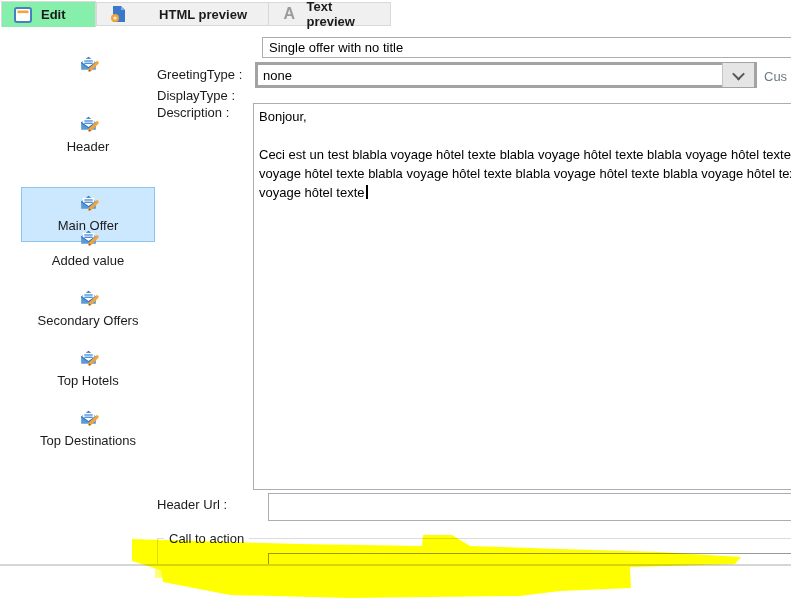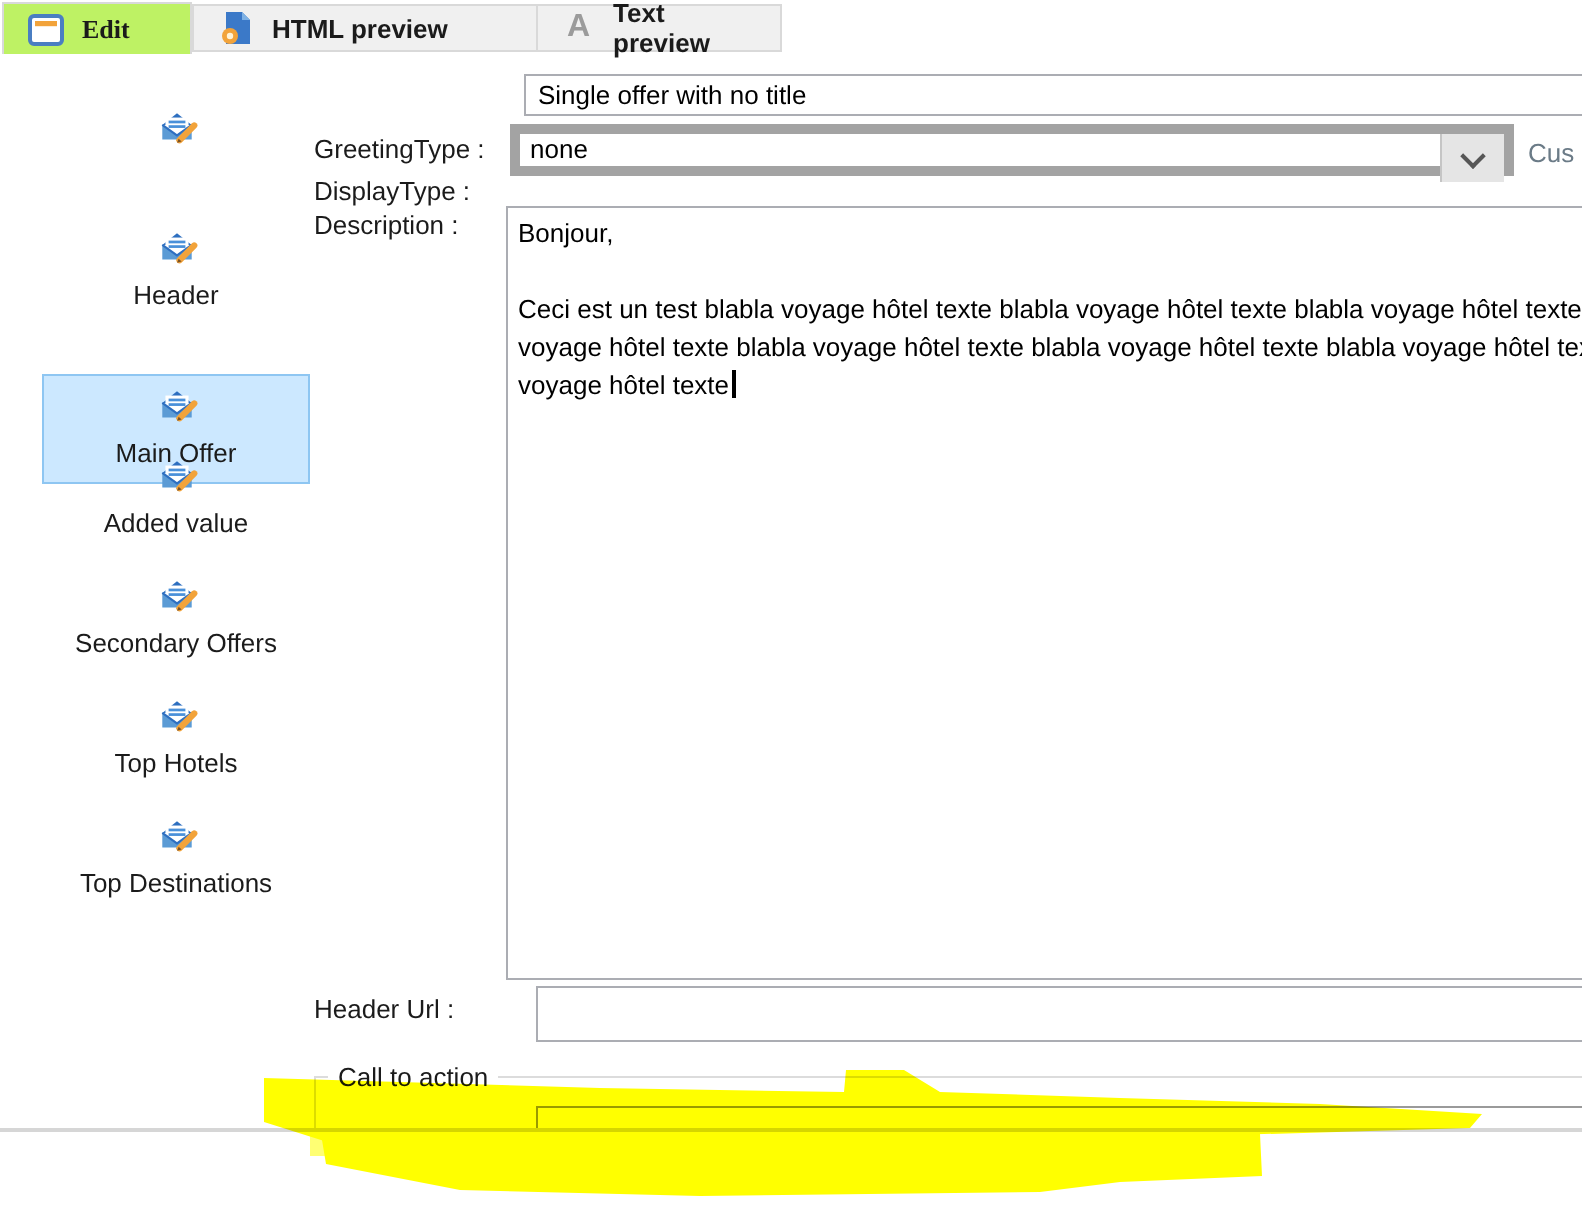--- a/index.html
+++ b/index.html
@@ -7,38 +7,38 @@
     font-family: "Liberation Sans", "DejaVu Sans", sans-serif; }
   body { position: relative; }
 
   .app { position: absolute; left: 0; top: 0; width: 791px; height: 566px; overflow: hidden; background: #fff; }
 
   
   .tabstrip-bg { position: absolute; left: 96px; top: 2px; width: 295px; height: 24px;
     background: #f0f0f0; border: 1px solid #d9d9d9; }
   .tab { position: absolute; top: 2px; height: 24px; display: flex; align-items: center;
     gap: 9px; padding: 0 12px; font-size: 13px; font-weight: 600; color: #1b1b1b; cursor: default; }
-  .tab.active { top: 1px; height: 26px; background: #bef264; border: 1px solid #d9d9d9; border-bottom: none; z-index: 2; font-family: Liberation Serif, serif; }
+  .tab.active { top: 1px; height: 26px; background: #86efac; border: 1px solid #d9d9d9; border-bottom: none; z-index: 2; }
   .tabsep { position: absolute; top: 3px; height: 22px; width: 1px; background: #d9d9d9; }
   .ticon { display: inline-flex; width: 18px; height: 18px; align-items: center; justify-content: center; }
   .a-glyph { font-size: 16px; font-weight: bold; color: #9b9b9b; line-height: 1; }
 
   
   .side-item { position: absolute; left: 21px; width: 134px; text-align: center; padding-top: 4px;
     height: 55px; border: 1px solid transparent; cursor: default; }
   .side-item.selected { background: #cce8ff; border: 1px solid #8ec6f2; margin-top: 28px; }
   .side-item .lbl { font-size: 13px; color: #1b1b1b; margin-top: 1px; display: block; }
   .side-item svg { display: inline-block; }
 
   
   .flabel { position: absolute; left: 157px; font-size: 13px; color: #1b1b1b; white-space: nowrap; }
   .textbox { position: absolute; background: #fff; border: 1px solid #abadb3;
     font-size: 13px; color: #000; padding: 2px 6px; display: flex; align-items: center; white-space: nowrap; overflow: hidden; }
   .combo { position: absolute; left: 255px; top: 62px; width: 502px; height: 26px;
-    background: #fff; border: 5px solid #a3a3a3; display: flex; align-items: flex-start; }
+    background: #fff; border: 3px solid #a3a3a3; display: flex; align-items: center; }
   .combo .val { flex: 1; font-size: 13px; padding: 0 5px; white-space: nowrap; overflow: hidden; }
   .combo .btn { width: 32px; height: 24px; background: #e5e5e5; border-left: 1px solid #c5c5c5;
     display: flex; align-items: center; justify-content: center; }
   .chev { width: 9px; height: 9px; border-right: 2px solid #565656; border-bottom: 2px solid #565656;
     transform: rotate(45deg) translate(-1px,-1px); }
   .side-text { position: absolute; left: 764px; top: 69px; font-size: 13px; color: #6b7b87; white-space: nowrap; }
 
   .desc-box { position: absolute; left: 253px; top: 103px; width: 560px; height: 387px;
     background: #fff; border: 1px solid #abadb3; padding: 3px 5px; overflow: hidden; }
   .desc-text { font-size: 13px; line-height: 19px; color: #000; white-space: pre; }
@@ -63,21 +63,21 @@
   <div class="tab active" style="left:1px; width:95px;">
     <span class="ticon">
       <svg width="18" height="16" viewBox="0 0 18 16">
         <rect x="1" y="1" width="16" height="14" rx="2" fill="#fff" stroke="#4a7ec2" stroke-width="2"></rect>
         <rect x="3.5" y="3.5" width="11" height="2.6" fill="#f2a33a"></rect>
       </svg>
     </span>
     <span>Edit</span>
   </div>
 
-  <div class="tab" style="left:97px; width:162px;">
+  <div class="tab" style="left:97px; width:162px;justify-content:space-between;">
     <span class="ticon">
       <svg width="16" height="18" viewBox="0 0 16 18">
         <path d="M3 1 h8 l4 4 v12 h-12 z" fill="#3b79c8"></path>
         <path d="M11 1 l4 4 h-4 z" fill="#7fb2e5"></path>
         <circle cx="5" cy="13" r="4" fill="#f2a33a"></circle>
         <circle cx="5" cy="13" r="1.6" fill="#fff3d6"></circle>
       </svg>
     </span>
     <span>HTML preview</span>
   </div>

